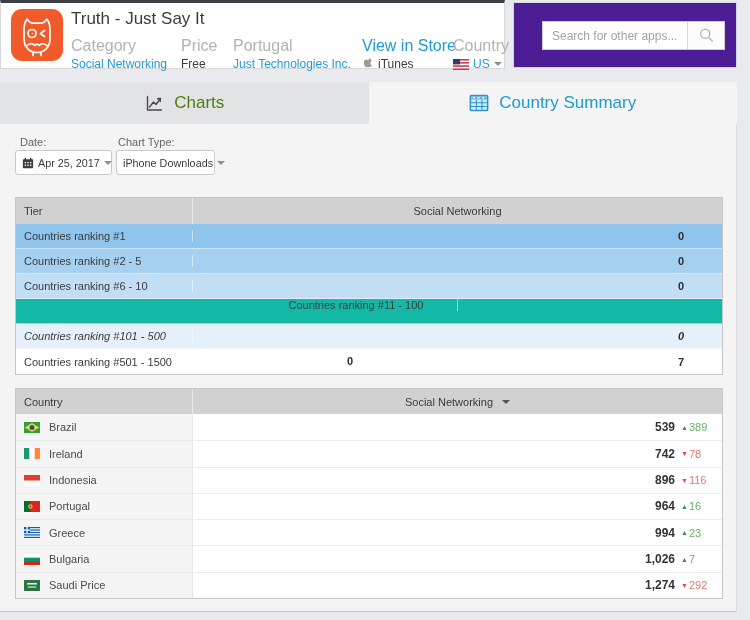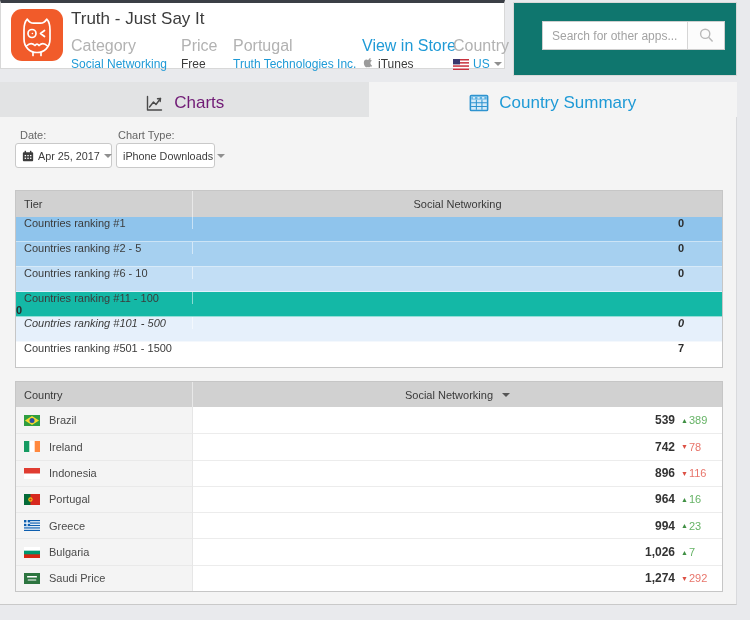--- a/index.html
+++ b/index.html
@@ -24,59 +24,59 @@
   .m-cat  { width:110px; } .m-price{ width:52px; } .m-pub { width:129px; } .m-store{ width:91px; }
   .meta-label { font-size:16px; color:#b2b2b2; margin-bottom:2px; white-space:nowrap; }
   .meta-value { font-size:12px; color:#3c3c3c; display:flex; align-items:center; gap:4px; white-space:nowrap; }
   .link { color:#1f9ad6; cursor:pointer; }
   .caret { width:0; height:0; border-left:4px solid transparent; border-right:4px solid transparent; border-top:4px solid #8f8f8f; display:inline-block; }
   .flag { width:16px; height:11px; display:inline-block; flex:none; box-shadow: inset 0 0 0 0.5px rgba(0,0,0,.18); line-height:0; }
   .flag svg { display:block; }
 
   
   .search-card {
-    position:absolute; left:513px; top:2px; width:224px; height:74px;
-    background:#0f766e; border:1px solid #d9d9d9;
+    position:absolute; left:513px; top:2px; width:224px; height:66px;
+    background:#4c1d95; border:1px solid #d9d9d9;
   }
   .search-box {
     position:absolute; left:28px; top:18px; width:183px; height:29px;
     background:#fff; border:1px solid #cfcfcf; display:flex;
   }
   .search-input { flex:1; min-width:0; border:none; outline:none; background:transparent; padding:0 9px; font-size:12px; color:#555; font-family:inherit; }
   .search-input::placeholder { color:#a3a3a3; }
   .search-btn { width:37px; flex:none; border:none; border-left:1px solid #d6d6d6; background:#fcfcfc; display:flex; align-items:center; justify-content:center; cursor:pointer; }
 
   
   .tabs { position:absolute; left:0; top:82px; width:737px; height:42px; display:flex; }
   .tab { flex:1; display:flex; align-items:center; justify-content:center; gap:10px; font-size:17px; cursor:pointer; }
-  .tab-charts  { background:#e2e3e4; color:#701a75;text-align:center; }
+  .tab-charts  { background:#e2e3e4; color:#4d7c0f;text-align:center; }
   .tab-summary { background:#f4f4f4; color:#1f9ad6; }
 
   
   .content {
-    position:absolute; left:0; top:117px; width:737px; height:488px;
+    position:absolute; left:0; top:124px; width:737px; height:488px;
     background:#f4f4f4; border-bottom:1px solid #c9c9c9; border-right:1px solid #d9dadd;
   }
   .ctrl-label { position:absolute; font-size:11px; color:#666; }
   #date-label { left:20px; top:12px; }
   #type-label { left:118px; top:12px; }
   .dd {
     position:absolute; top:26px; height:25px; background:#fff; border:1px solid #c9c9c9;
     border-radius:3px; display:inline-flex; align-items:center; padding:0 6px; gap:4px;
     font-size:10.8px; color:#3c3c3c; cursor:pointer; white-space:nowrap;
   }
   #date-dd { left:15px; width:97px; justify-content:space-between; }
   #type-dd { left:116px; width:99px; justify-content:space-between; }
 
   
   .tier-card { position:absolute; left:15px; top:73px; width:708px; background:#fff; border:1px solid #c6c6c6; }
   .t-head { display:flex; height:26px; background:#d1d1d1; align-items:stretch; font-size:11px; color:#3a3a3a; }
   .hcell-l { width:177px; padding-left:8px; border-right:1px solid rgba(255,255,255,.5); display:flex; align-items:center; }
   .hcell-r { flex:1; display:flex; align-items:center; justify-content:center; gap:4px; }
-  .trow { display:flex; height:25px; align-items:flex-start; font-size:11px; color:#3b3b3b; border-bottom:1px solid rgba(255,255,255,.55); }
+  .trow { display:flex; height:25px; align-items:center; font-size:11px; color:#3b3b3b; border-bottom:1px solid rgba(255,255,255,.55);gap:44px; }
   .trow:last-child { border-bottom:none; }
   .trow .cl { width:177px; padding-left:8px; border-right:1px solid rgba(255,255,255,.5); display:flex; align-items:center; }
   .trow .cr { flex:1; display:flex; align-items:center; justify-content:flex-end; padding-right:38px; font-weight:bold; font-size:11px; color:#2d2d2d; }
 
   
   .country-card { position:absolute; left:15px; top:264px; width:708px; background:#fff; border:1px solid #c6c6c6; }
   .c-head { display:flex; height:25px; background:#d1d1d1; align-items:stretch; font-size:11px; color:#3a3a3a; }
   .c-head .sortable { cursor:pointer; }
   .c-body { height:184px; display:flex; flex-direction:column; }
   .crow { flex:1; display:flex; align-items:stretch; cursor:pointer; }
@@ -113,21 +113,21 @@
     <div class="meta-item m-cat">
       <span class="meta-label">Category</span>
       <span class="meta-value link">Social Networking</span>
     </div>
     <div class="meta-item m-price">
       <span class="meta-label">Price</span>
       <span class="meta-value">Free</span>
     </div>
     <div class="meta-item m-pub">
       <span class="meta-label">Portugal</span>
-      <span class="meta-value link">Truth Technologies Inc.</span>
+      <span class="meta-value link">Just Technologies Inc.</span>
     </div>
     <div class="meta-item m-store">
       <span class="meta-label link" style="color:#1f9ad6;">View in Store</span>
       <span class="meta-value">
         <span style="line-height:0;">
           <svg width="12" height="14" viewBox="0 0 17 19">
               <path fill="#9b9b9b" d="M9 4.8c.8 0 1.8-.55 2.4-1.25.55-.65.95-1.55.8-2.45-.8.05-1.8.55-2.4 1.25-.55.6-1 1.5-.8 2.45zm4.1 9.4c.55-.85.9-1.35 1.35-2.35-3-1.1-3.45-5.35-.45-6.8-.9-1.1-2.2-1.75-3.4-1.75-.9 0-1.55.45-2.2.45-.65 0-1.35-.45-2.3-.45C4.4 3.3 2.6 4.75 2.6 7.6c0 3.1 2.2 6.55 3.85 6.55.65 0 1.2-.45 2-.45s1.2.45 2 .45c1 0 2-1.25 2.65-2.15z"></path>
             </svg>
         </span>
         <span>iTunes</span>

